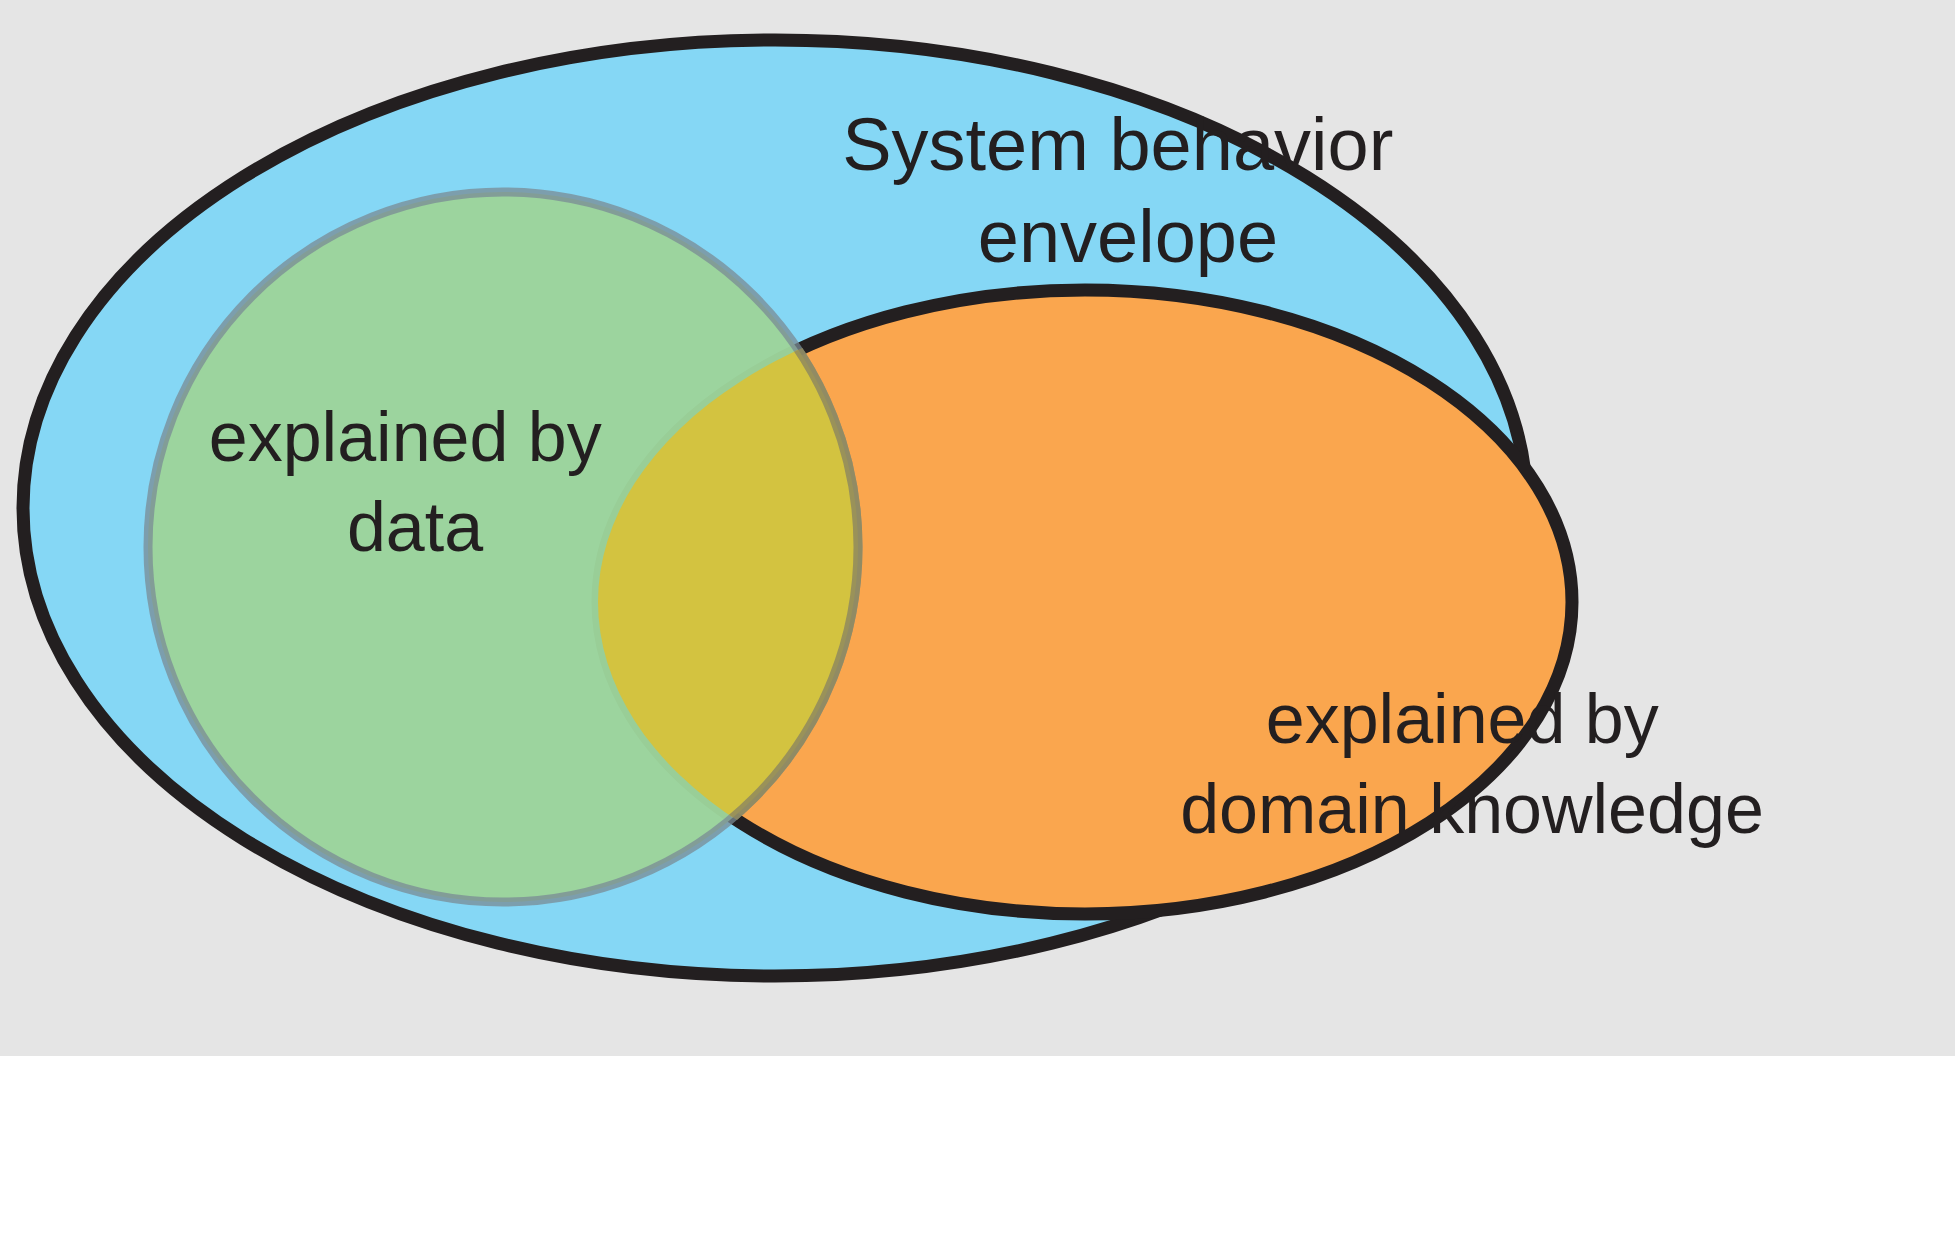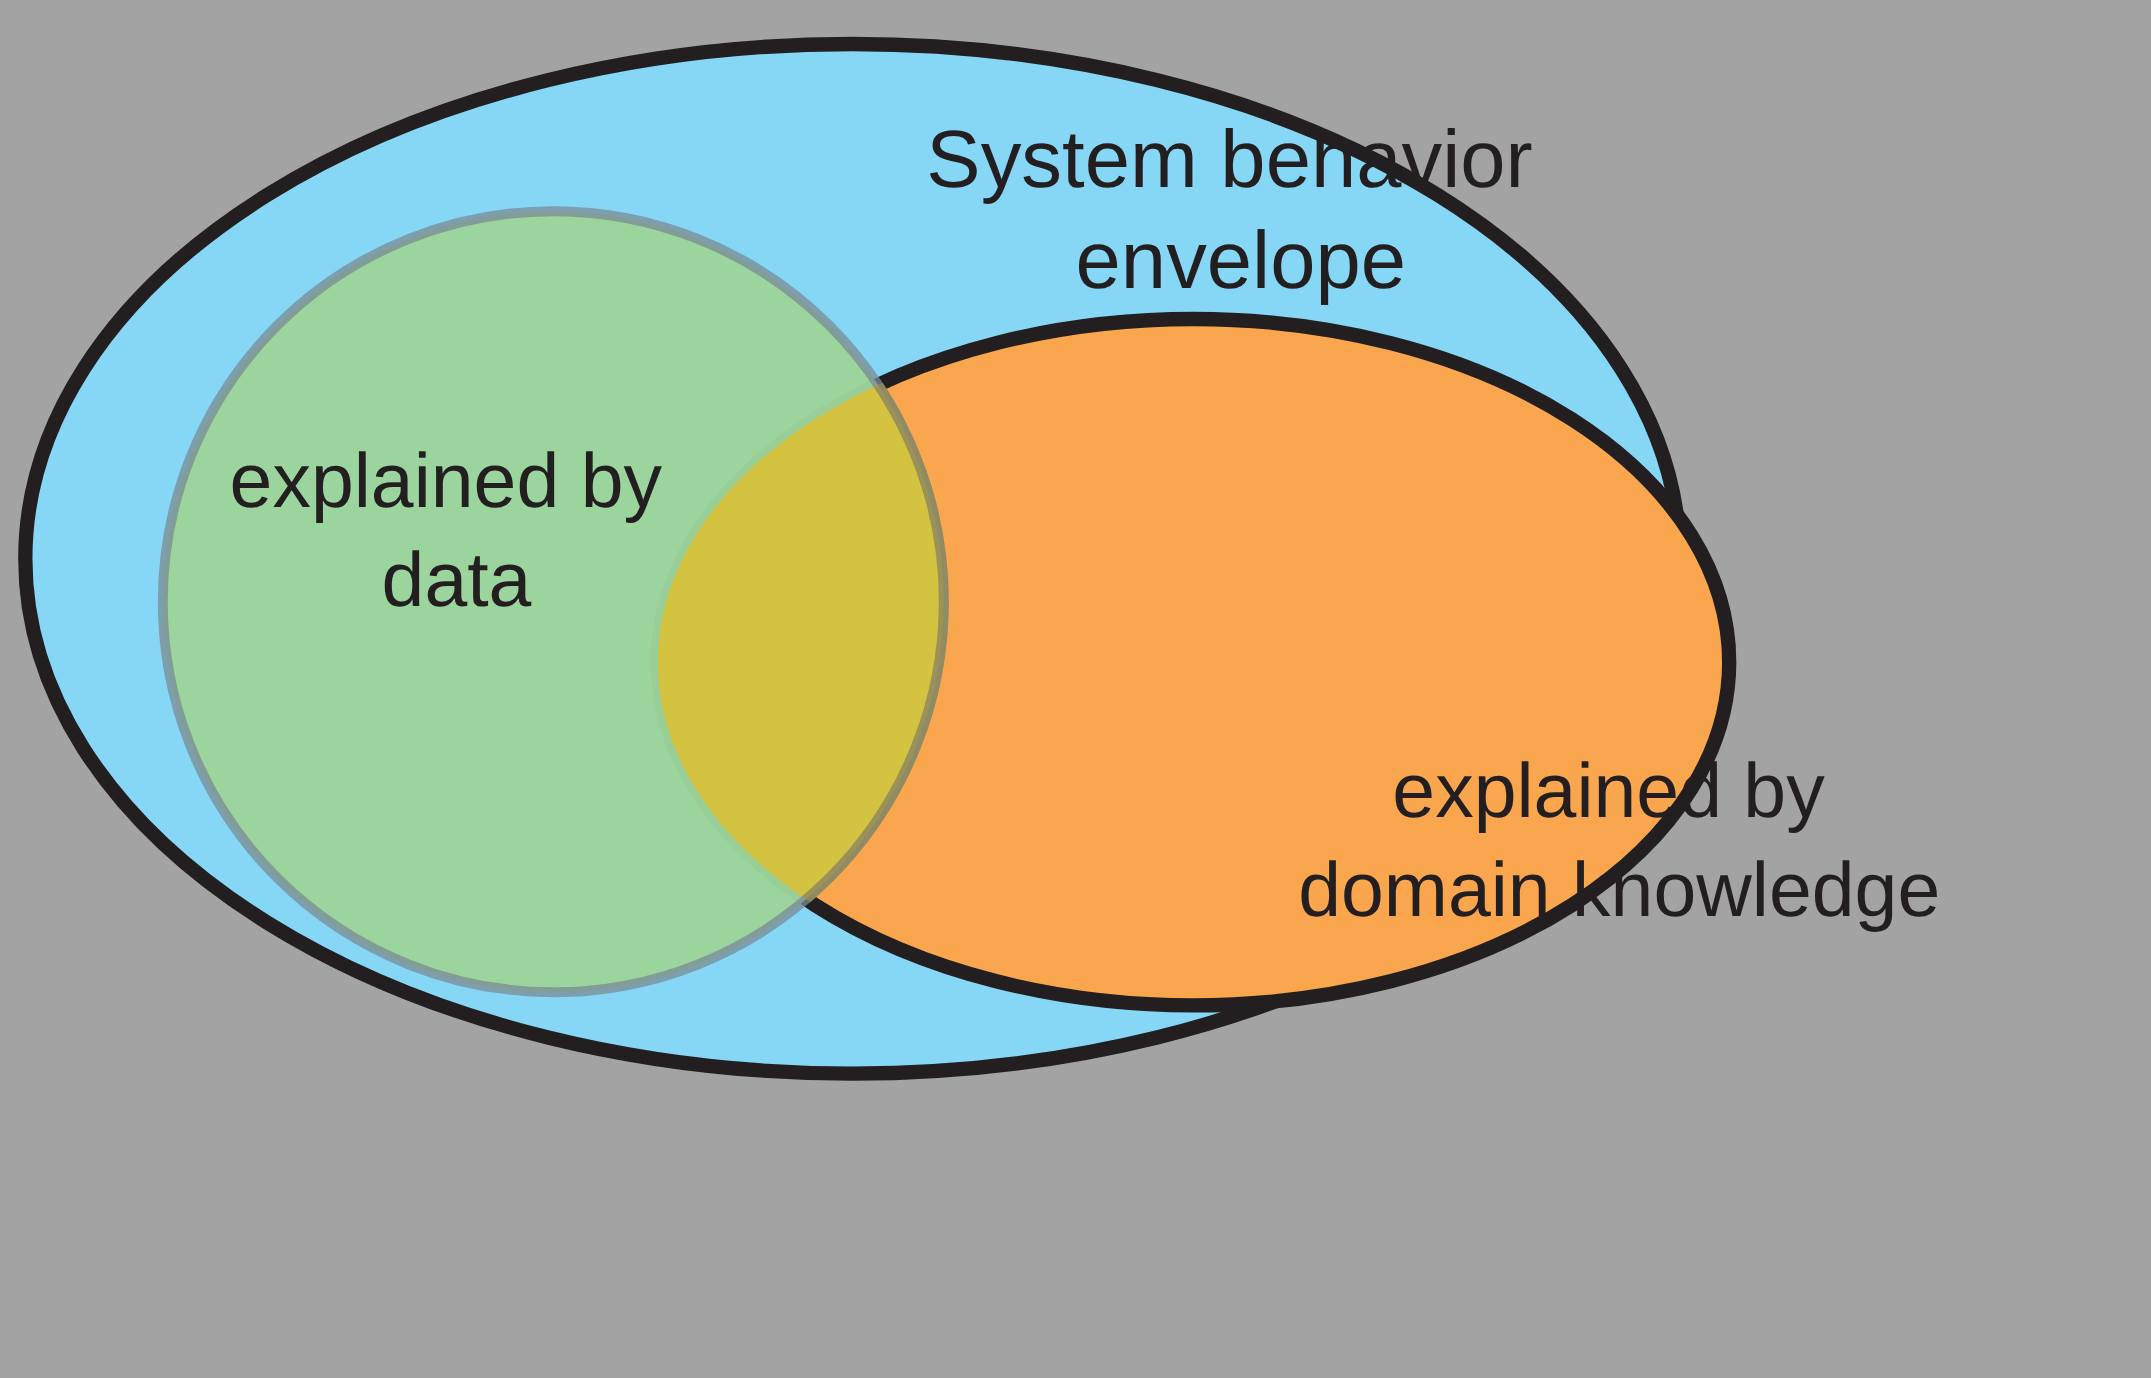--- a/index.html
+++ b/index.html
@@ -9,22 +9,22 @@
   }
   body {
     width: 1955px;
     height: 1253px;
     font-family: "Liberation Sans", sans-serif;
     overflow: hidden;
   }
   #venn-stage {
     position: relative;
     width: 1955px;
-    height: 1253px;
-    background: #a3a3a3;
+    height: 1056px;
+    background: #e5e5e5;
   }
   #venn-svg {
     display: block;
     width: 1955px;
     height: 1253px;
   }
   .venn-label {
     font-family: "Liberation Sans", sans-serif;
     fill: #231f20;
     font-weight: 400;

